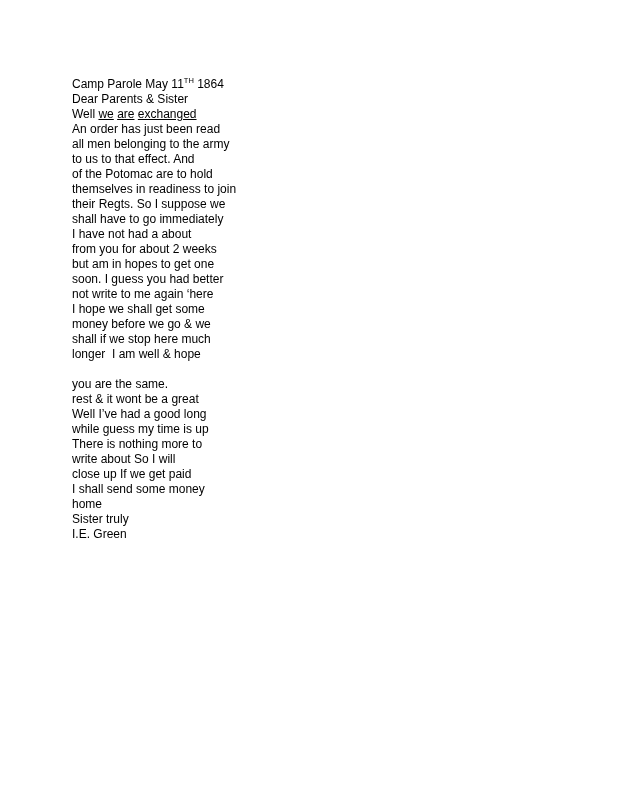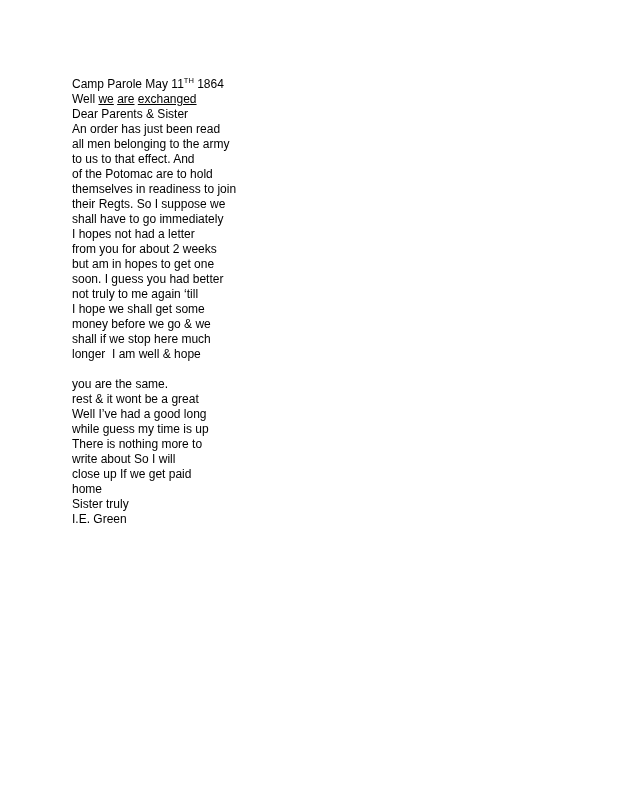--- a/index.html
+++ b/index.html
@@ -24,46 +24,47 @@
     line-height: 0;
   }
   .spacer { height: 15px; }
 </style>
 </head>
 <body>
 
 <div class="page">
   <div class="line"><span>Camp Parole May 11</span><span class="sup">TH</span><span> 1864</span></div>
 
+  <div class="line">Dear Parents &amp; Sister</div>
+
   <div class="line"><span>Well </span><span class="u">we</span><span> </span><span class="u">are</span><span> </span><span class="u">exchanged</span></div>
-
-  <div class="line">Dear Parents &amp; Sister</div>
 
   <div class="line">An order has just been read</div>
   <div class="line">all men belonging to the army</div>
   <div class="line">to us to that effect. And</div>
   <div class="line">of the Potomac are to hold</div>
   <div class="line">themselves in readiness to join</div>
   <div class="line">their Regts. So I suppose we</div>
   <div class="line">shall have to go immediately</div>
-  <div class="line">I hopes not had a letter</div>
+  <div class="line">I have not had a about</div>
   <div class="line">from you for about 2 weeks</div>
   <div class="line">but am in hopes to get one</div>
   <div class="line">soon. I guess you had better</div>
-  <div class="line">not truly to me again ‘till</div>
+  <div class="line">not write to me again ‘here</div>
   <div class="line">I hope we shall get some</div>
   <div class="line">money before we go &amp; we</div>
   <div class="line">shall if we stop here much</div>
   <div class="line">longer  I am well &amp; hope</div>
 
   <div class="spacer"></div>
 
   <div class="line">you are the same.</div>
   <div class="line">rest &amp; it wont be a great</div>
   <div class="line">Well I’ve had a good long</div>
   <div class="line">while guess my time is up</div>
   <div class="line">There is nothing more to</div>
   <div class="line">write about So I will</div>
   <div class="line">close up If we get paid</div>
+  <div class="line">I shall send some money</div>
   <div class="line">home</div>
   <div class="line">Sister truly</div>
   <div class="line">I.E. Green</div>
 </div>
 
 </body></html>

